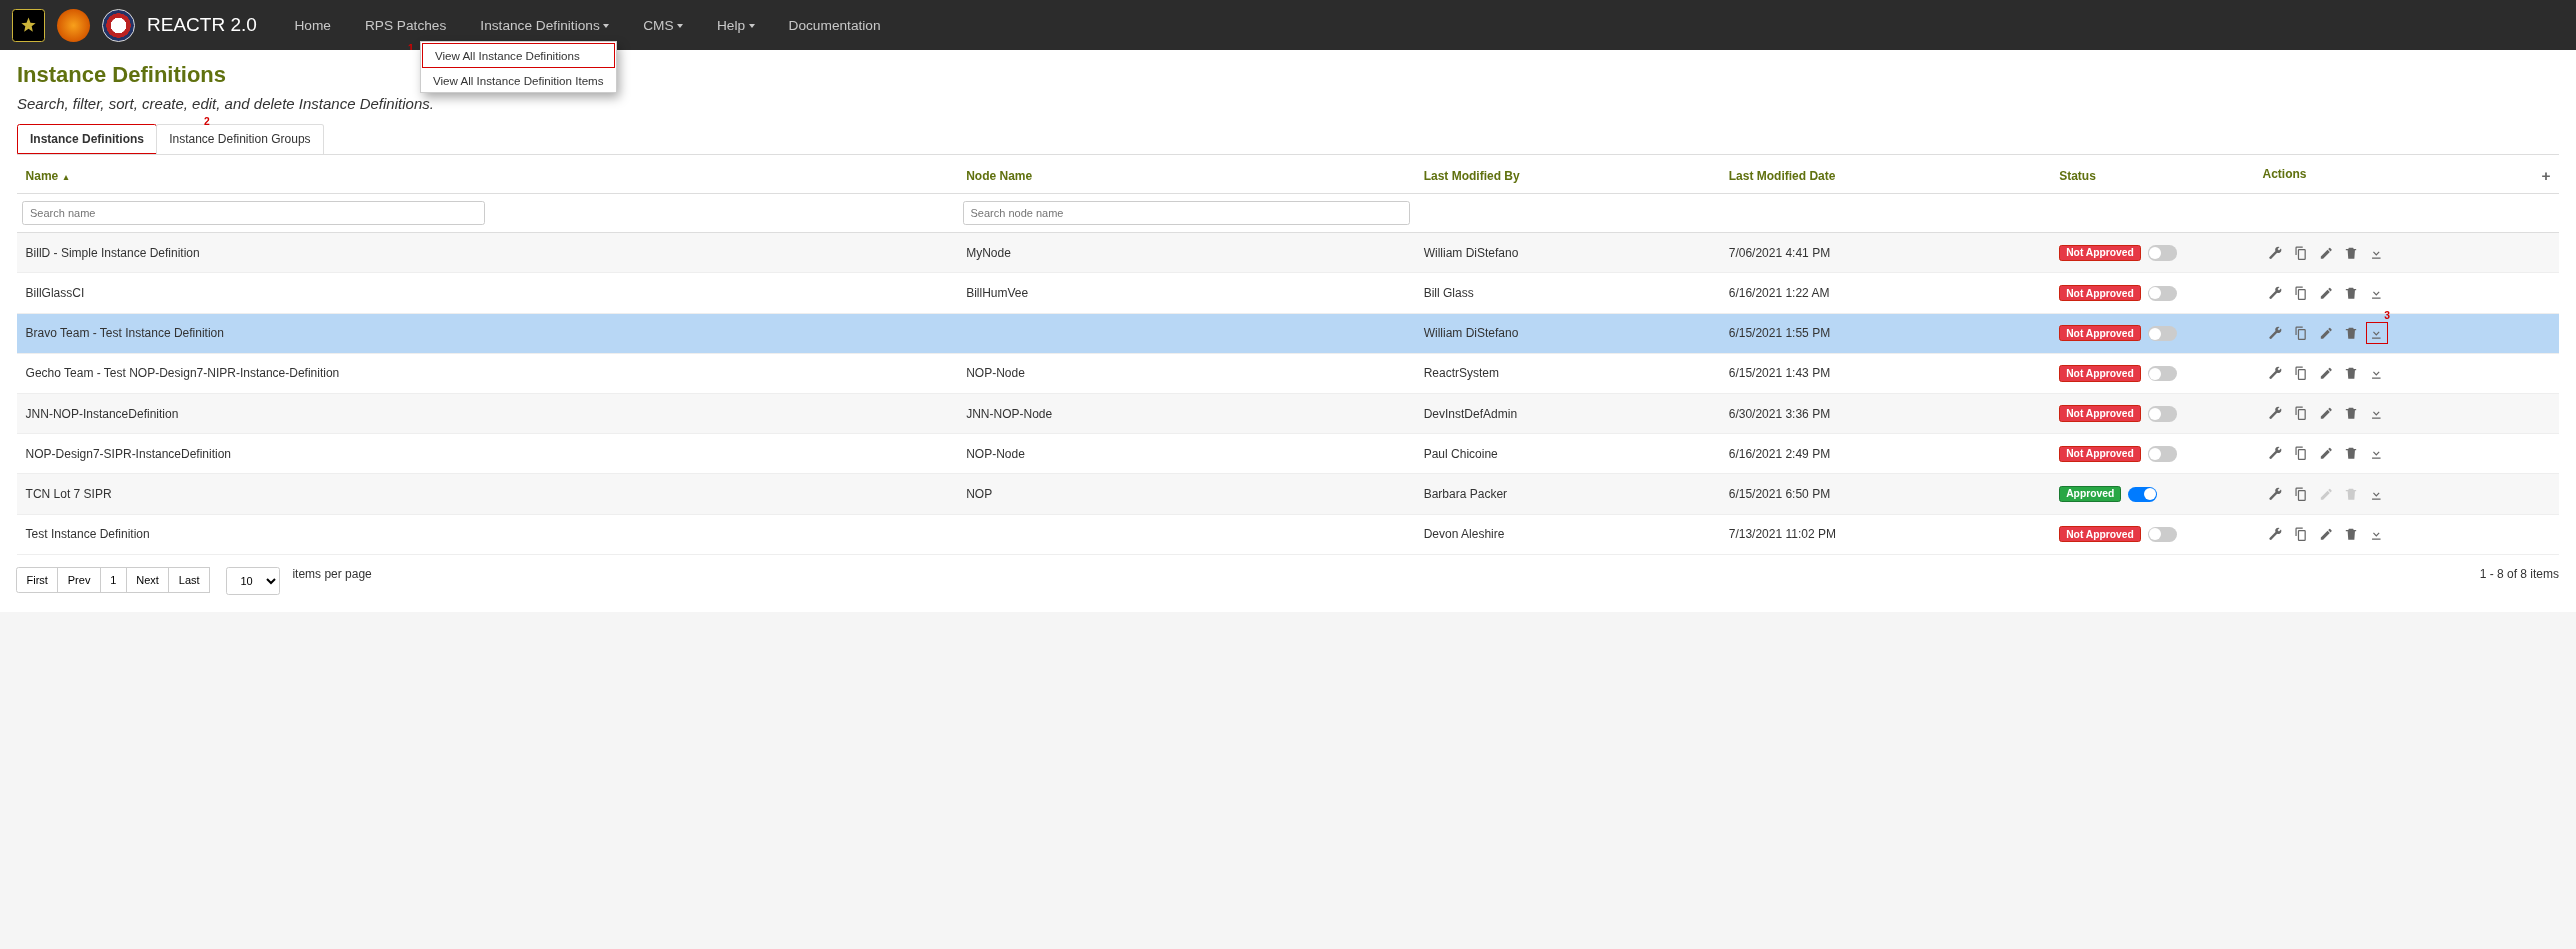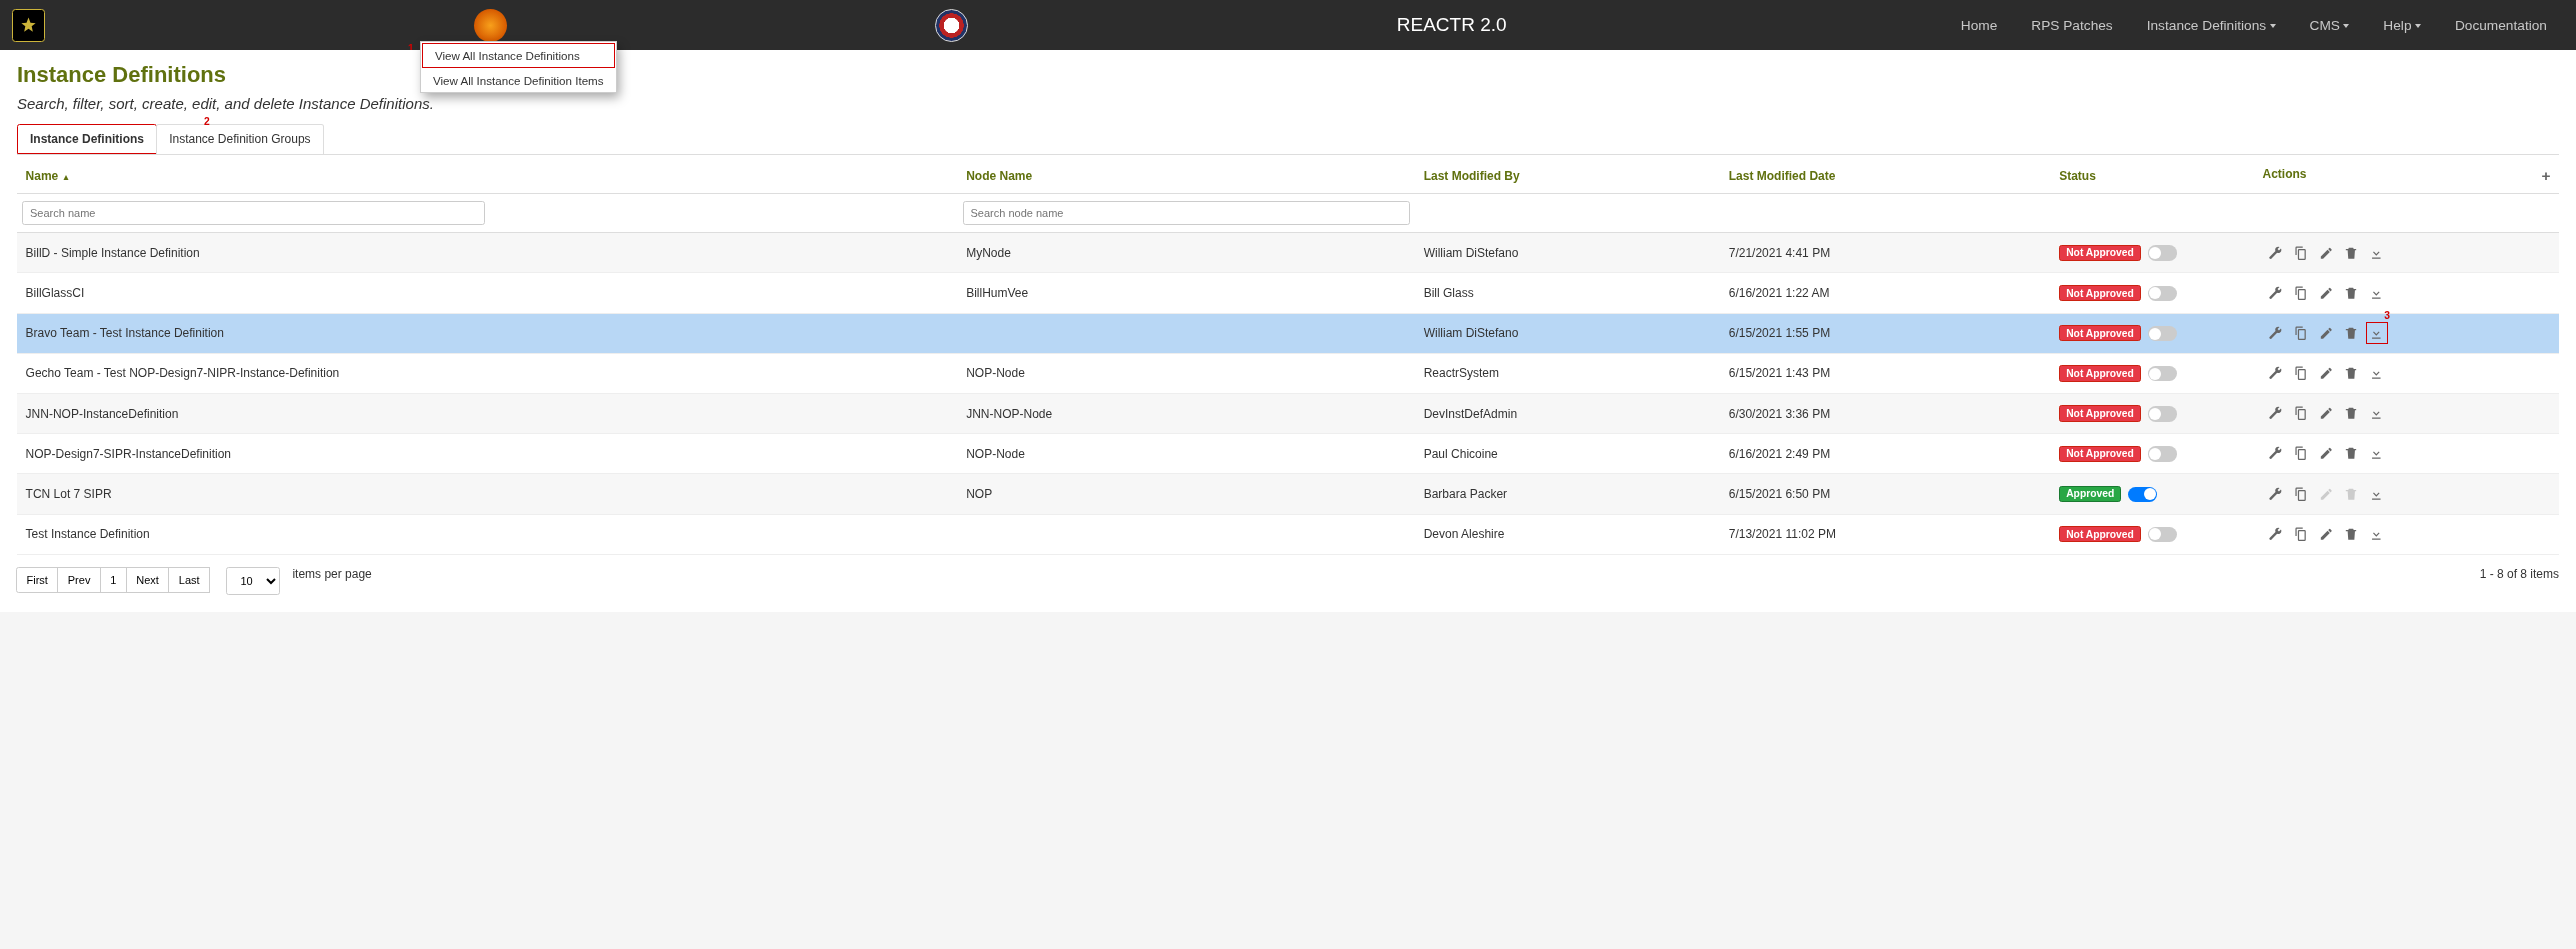--- a/index.html
+++ b/index.html
@@ -1,18 +1,18 @@
 <!DOCTYPE html>
 <html style="font-size:13.7px"><head>
 <meta charset="utf-8">
 <style>
   * { box-sizing: border-box; margin: 0; padding: 0; }
   body { font-family: Arial, Helvetica, sans-serif; font-size: 12px; background: #f5f5f5; color: #333; }
   
-  .navbar { background: #2c2c2c; height: 50px; display: flex; align-items: center; padding: 0 12px; gap: 12px; position: relative; justify-content: space-between; }
+  .navbar { background: #2c2c2c; height: 50px; display: flex; align-items: center; padding: 0 12px; gap: 12px; position: relative; }
   .nav-logo { width: 33px; height: 33px; border-radius: 3.4px; display: flex; align-items: center; justify-content: center; }
   .logo1 { background: #000; border: 0.9px solid #ccb43a; }
   .logo1 svg { width: 19px; height: 19px; }
   .logo2 { background: radial-gradient(circle,#f8a01b 0%,#d65a00 70%); border-radius: 50%; }
   .logo3 { background: radial-gradient(circle,#fff 0%,#fff 35%,#b22 36%,#b22 55%,#236 56%); border-radius: 50%; border:1.7px solid #ddd; }
   .brand { color: #fff; font-size: 19px; font-weight: 400; margin-right: 8.6px; }
   .nav-links { display: flex; gap: 0; }
   .nav-link { color: #c8c8c8; padding: 15.4px 17px; cursor: pointer; font-size: 13.7px; display: flex; align-items: center; gap: 3.4px; }
   .caret { width: 0; height: 0; border-left: 3.4px solid transparent; border-right: 3.4px solid transparent; border-top: 4.3px solid #c8c8c8; margin-top: 1.7px; }
   .dropdown-menu { position: absolute; top: 41px; left: 420px; background: #fff; border: 0.9px solid #ccc; box-shadow: 3.4px 5.1px 10.3px rgba(0,0,0,0.35); min-width: 167px; z-index: 10; }
@@ -122,21 +122,21 @@
           <td></td>
           <td></td>
           <td></td>
       </tr>
     </thead>
     <tbody id="tbody" style="position:relative">
         <tr>
           <td>BillD - Simple Instance Definition</td>
           <td>MyNode</td>
           <td>William DiStefano</td>
-          <td>7/21/2021 4:41 PM</td>
+          <td>7/06/2021 4:41 PM</td>
           <td><span class="badge badge-red">Not Approved</span><span class="toggle "></span></td>
           <td class="actions-cell"><span class="icon-btn ">
               <svg viewBox="0 0 24 24">
                 <use href="#i-wrench"></use>
               </svg>
             </span><span class="icon-btn ">
               <svg viewBox="0 0 24 24">
                 <use href="#i-copy"></use>
               </svg>
             </span><span class="icon-btn ">

